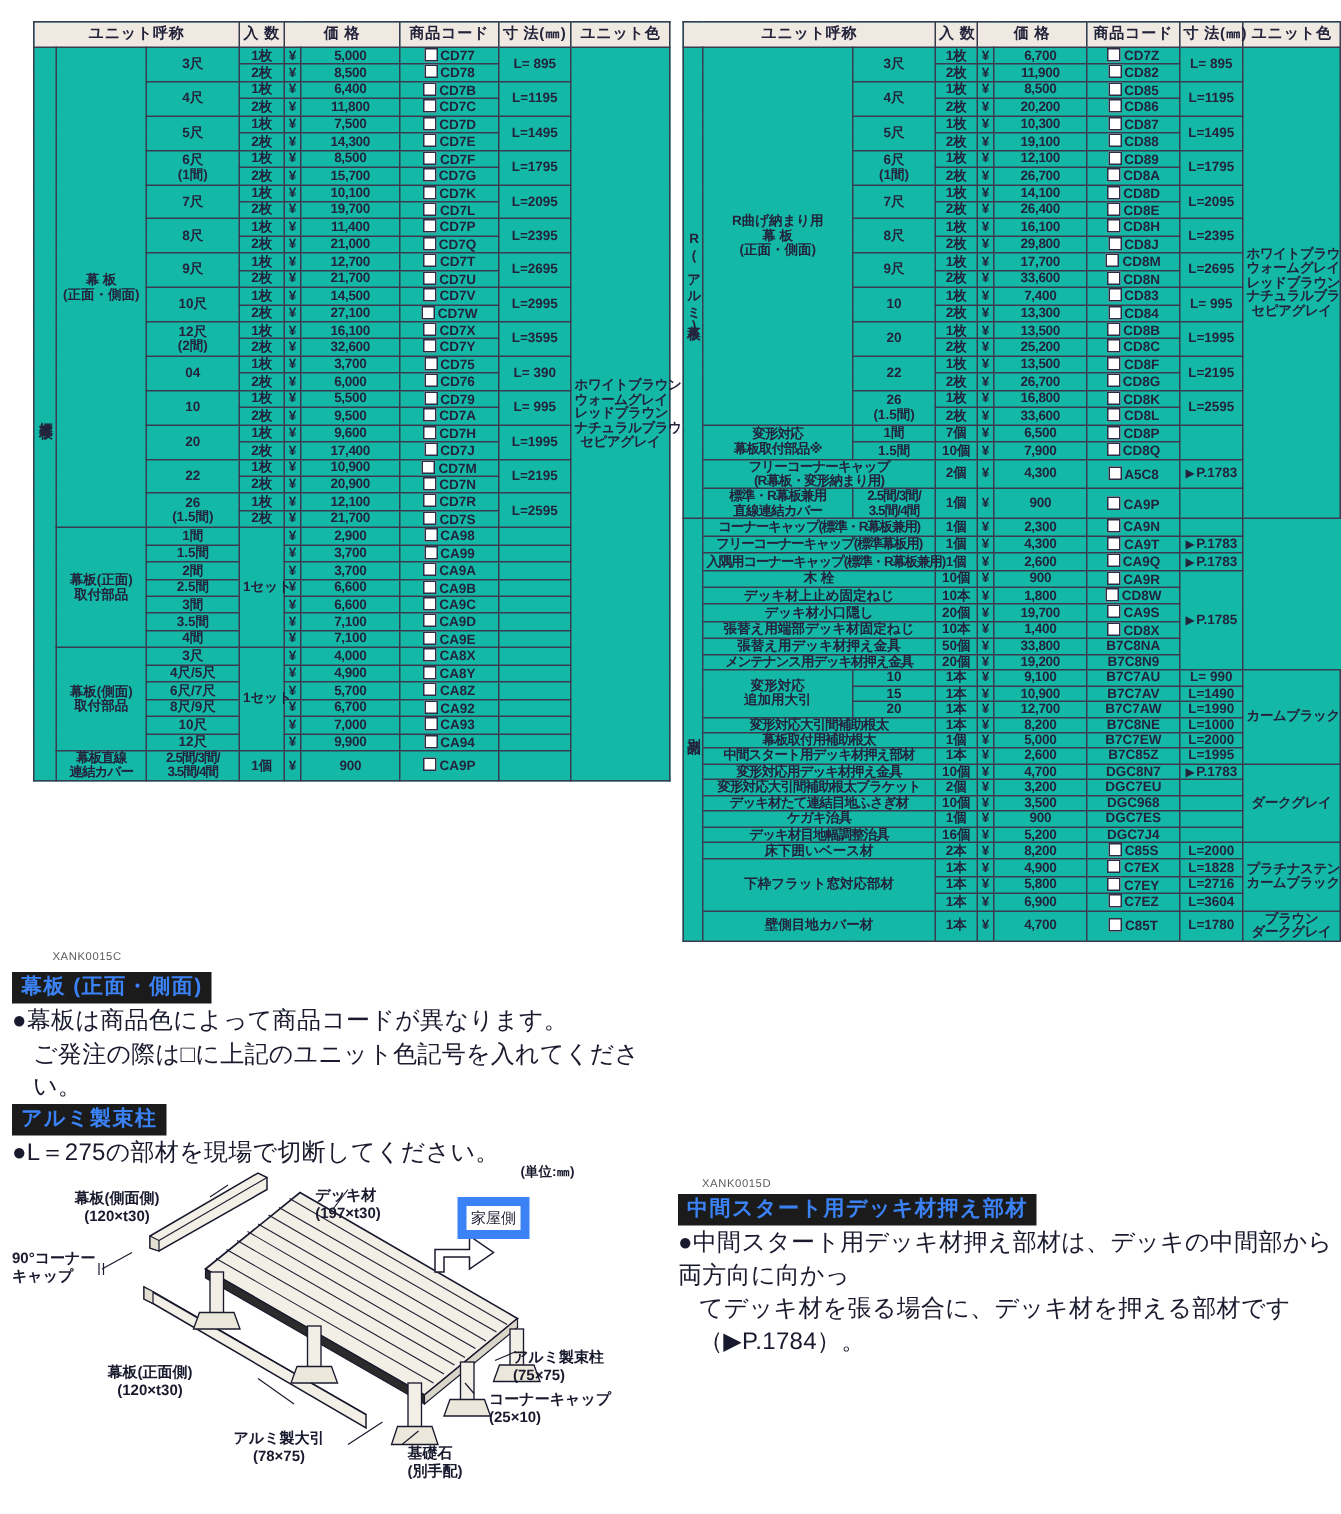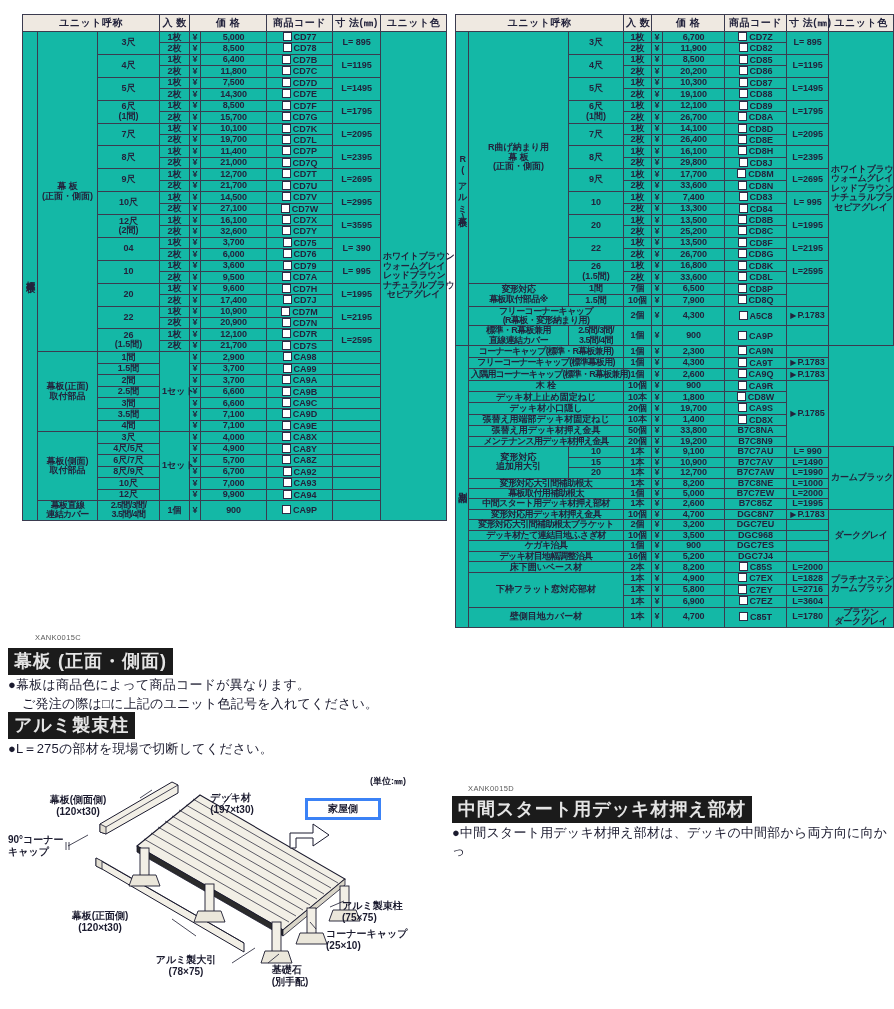--- a/index.html
+++ b/index.html
@@ -48,30 +48,30 @@
   td.tiny2{font-size:7.6px;letter-spacing:-.8px;}
   .sq{display:inline-block;width:7px;height:7px;border:1px solid #2c2c46;
       margin-right:2px;vertical-align:-1px;background:#fff;}
   .tri{font-size:8px;margin-right:1px;}
 
   
   .xank{font-size:7.5px;color:#5a5a5a;letter-spacing:.4px;margin:1px 0 0 13px;font-weight:normal;}
 
   
   .notehead{
-    display:inline-block;background:#1b1b1b;color:#e5e5e5;
-    font-size:18px;font-weight:bold;padding:1px 6px 2px 6px;letter-spacing:1px;
+    display:inline-block;background:#1b1b1b;color:#3b82f6;
+    font-size:14px;font-weight:bold;padding:1px 6px 2px 6px;letter-spacing:1px;
   }
-  .noteline{font-size:13px;line-height:1.35;margin:1px 0 0 0;letter-spacing:.2px;}
+  .noteline{font-size:16px;line-height:1.35;margin:1px 0 0 0;letter-spacing:.2px;}
   .indent{padding-left:14px;}
 
   
   .diagram{position:absolute;left:0;top:762px;width:440px;height:247px;}
   .dlabel{position:absolute;font-size:10px;line-height:1.2;color:#1a1a2e;font-weight:bold;white-space:nowrap;}
-  .boxlabel{position:absolute;font-size:10px;font-weight:bold;border:3px solid #3b82f6;padding:1px 20px;background:#fff;}
+  .boxlabel{position:absolute;font-size:10px;font-weight:normal;border:6px solid #3b82f6;padding:1px 3px;background:#fff;}
   .unit{position:absolute;font-size:9px;font-weight:bold;}
 </style>
 </head>
 <body>
 
 <div class="page">
 
   <div class="col-left">
 
     <table class="pt" id="left-table" style="position:absolute;left:22px;top:14px;width:398px;">
@@ -237,21 +237,21 @@
           <tr>
             <td class="qty">2枚</td>
             <td class="yen">¥</td>
             <td class="price">6,000</td>
             <td class="code"><span class="sq"></span>CD76</td>
           </tr>
           <tr>
             <td class="rowh" rowspan="2">10</td>
             <td class="qty">1枚</td>
             <td class="yen">¥</td>
-            <td class="price">3,600</td>
+            <td class="price">5,500</td>
             <td class="code"><span class="sq"></span>CD79</td>
             <td class="dim" rowspan="2">L=  995</td>
           </tr>
           <tr>
             <td class="qty">2枚</td>
             <td class="yen">¥</td>
             <td class="price">9,500</td>
             <td class="code"><span class="sq"></span>CD7A</td>
           </tr>
           <tr>
@@ -474,21 +474,21 @@
       </svg>
       <div id="diagram-labels">
           <div class="dlabel" style="left:78px;top:32px;transform:translateX(-50%);text-align:center;"><span class="u">幕板(側面側)</span><br>(120×t30)</div>
           <div class="dlabel" style="left:232px;top:30px;transform:translateX(-50%);text-align:left;"><span class="u">デッキ材</span><br>(197×t30)</div>
           <div class="dlabel" style="left:8px;top:72px;"><span class="u">90°コーナー</span><br>キャップ</div>
           <div class="dlabel" style="left:100px;top:148px;transform:translateX(-50%);text-align:center;"><span class="u">幕板(正面側)</span><br>(120×t30)</div>
           <div class="dlabel" style="left:186px;top:192px;transform:translateX(-50%);text-align:center;"><span class="u">アルミ製大引</span><br>(78×75)</div>
           <div class="dlabel" style="left:290px;top:202px;transform:translateX(-50%);text-align:left;"><span class="u">基礎石</span><br>(別手配)</div>
           <div class="dlabel" style="left:342px;top:138px;"><span class="u">アルミ製束柱</span><br>(75×75)</div>
           <div class="dlabel" style="left:326px;top:166px;"><span class="u">コーナーキャップ</span><br>(25×10)</div>
-          <div class="unit" style="left:370px;top:13px;">(単位:㎜)</div>
+          <div class="unit" style="left:347px;top:13px;">(単位:㎜)</div>
           <div class="boxlabel" style="left:305px;top:36px;">家屋側</div>
         </div>
     </div>
 
   </div>
 
   <div class="col-right">
 
     <table class="pt" id="right-table" style="position:absolute;left:5px;top:14px;width:438px;">
       <colgroup>
@@ -901,16 +901,16 @@
             <td class="code"><span class="sq"></span>C85T</td>
             <td class="dim">L=1780</td>
             <td class="color">ブラウン<br>ダークグレイ</td>
           </tr>
         </tbody>
     </table>
 
     <div class="xank" id="right-xank" style="position:absolute;left:5px;top:783px;">XANK0015D</div>
 
     <div id="right-notes" style="position:absolute;left:2px;top:796px;width:442px;">
-        <div><div class="notehead">中間スタート用デッキ材押え部材</div><div class="noteline ">●中間スタート用デッキ材押え部材は、デッキの中間部から両方向に向かっ</div></div>
+        <div><div class="notehead">中間スタート用デッキ材押え部材</div><div class="noteline ">●中間スタート用デッキ材押え部材は、デッキの中間部から両方向に向かっ</div><div class="noteline indent">てデッキ材を張る場合に、デッキ材を押える部材です（▶P.1784）。</div></div>
       </div>
   </div>
 </div>
 
 </body></html>

